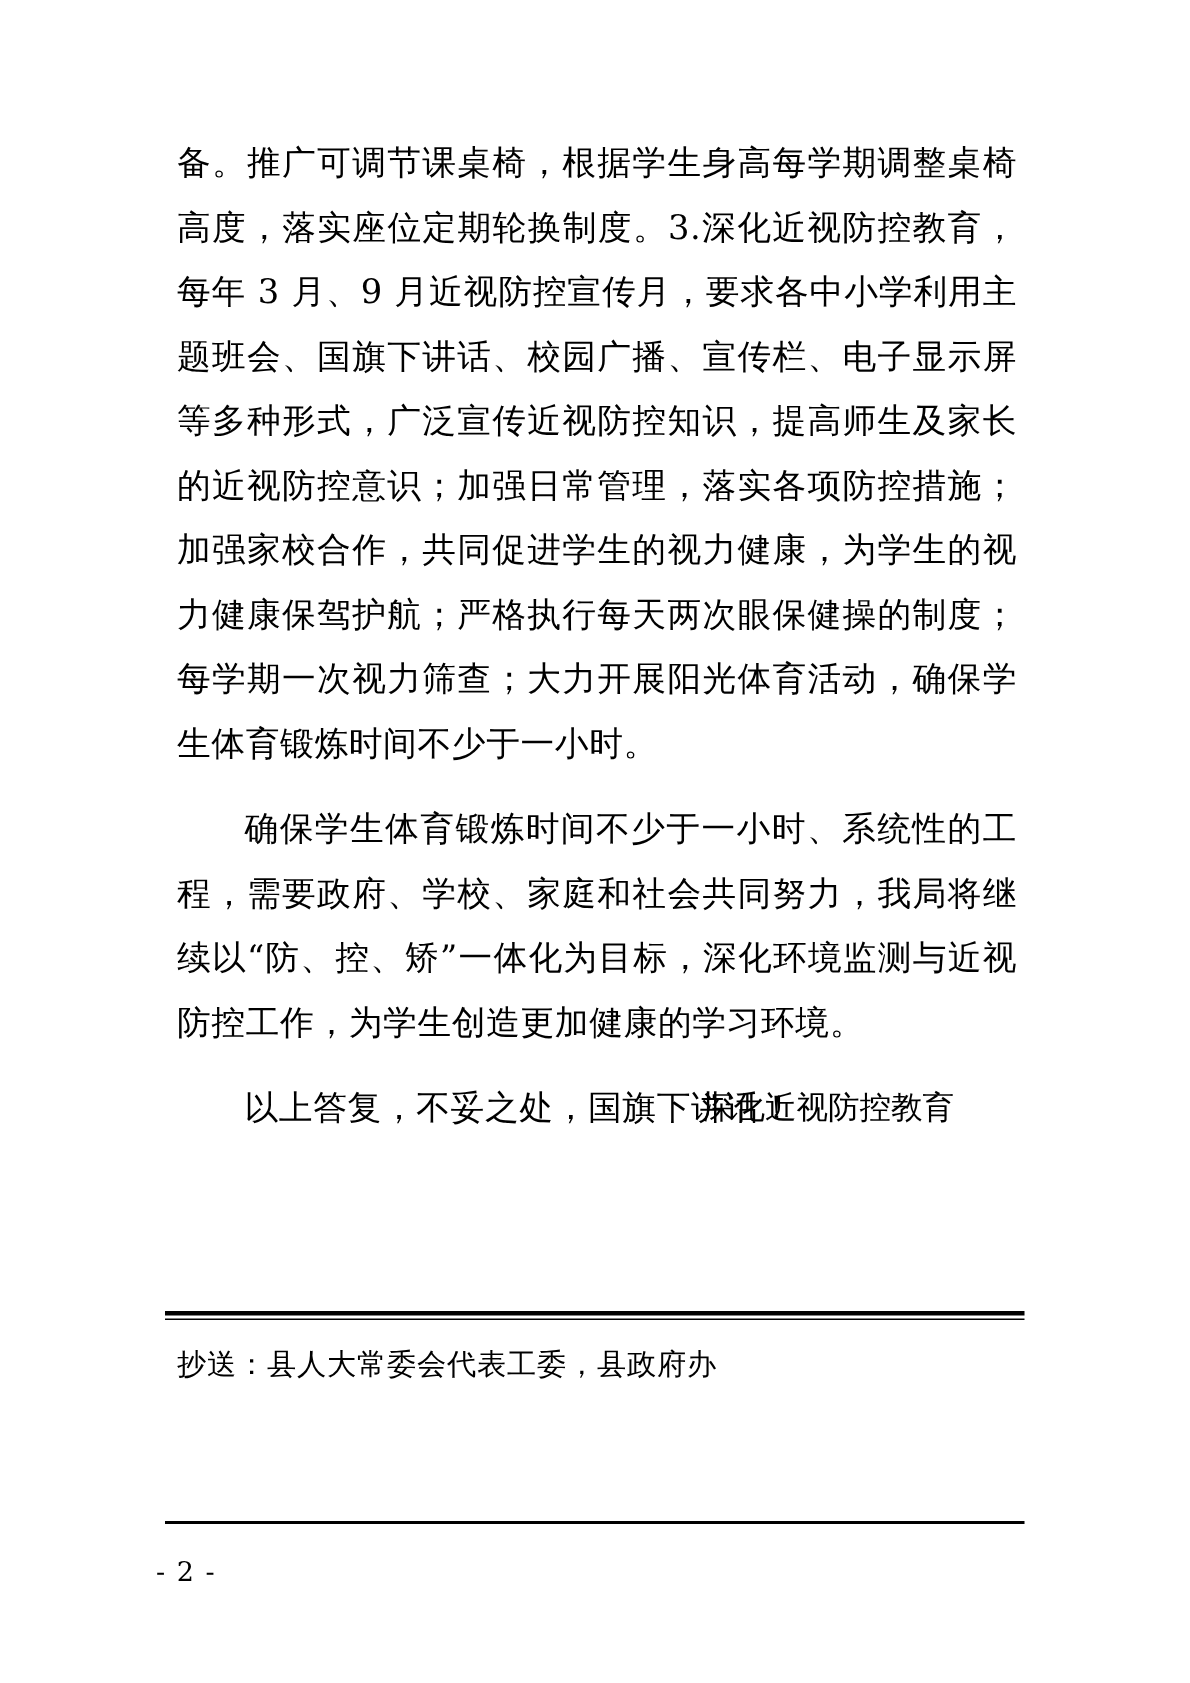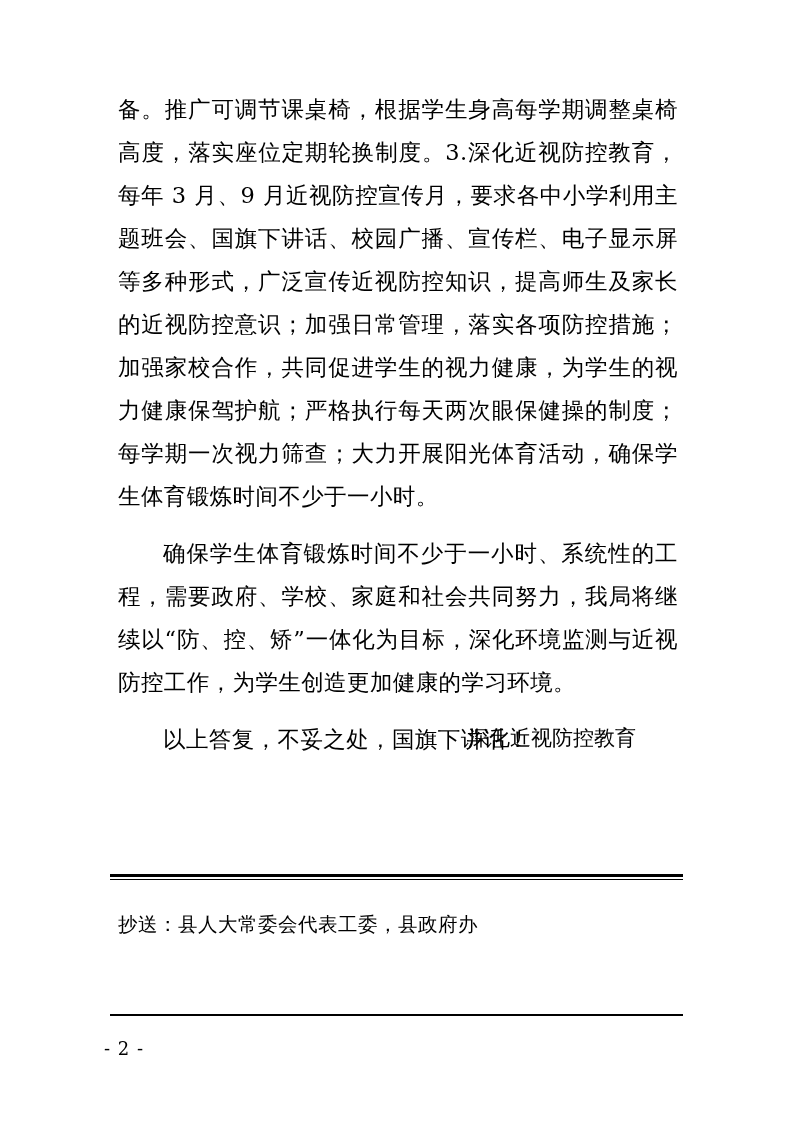--- a/index.html
+++ b/index.html
@@ -92,21 +92,20 @@
     left: 118px;
     top: 892px;
     width: 573px;
   }
   .footer-line {
     font-size: 19.5px;
     line-height: 37px;
     letter-spacing: 0.5px;
     white-space: nowrap;
     font-family: Liberation Serif, serif;
-    margin-top: 14px;
   }
 
   .page-number {
     position: absolute;
     left: 104px;
     top: 1038px;
     font-size: 18px;
     letter-spacing: 1px;
     font-family: "DejaVu Serif", "Liberation Serif", serif;
   }

